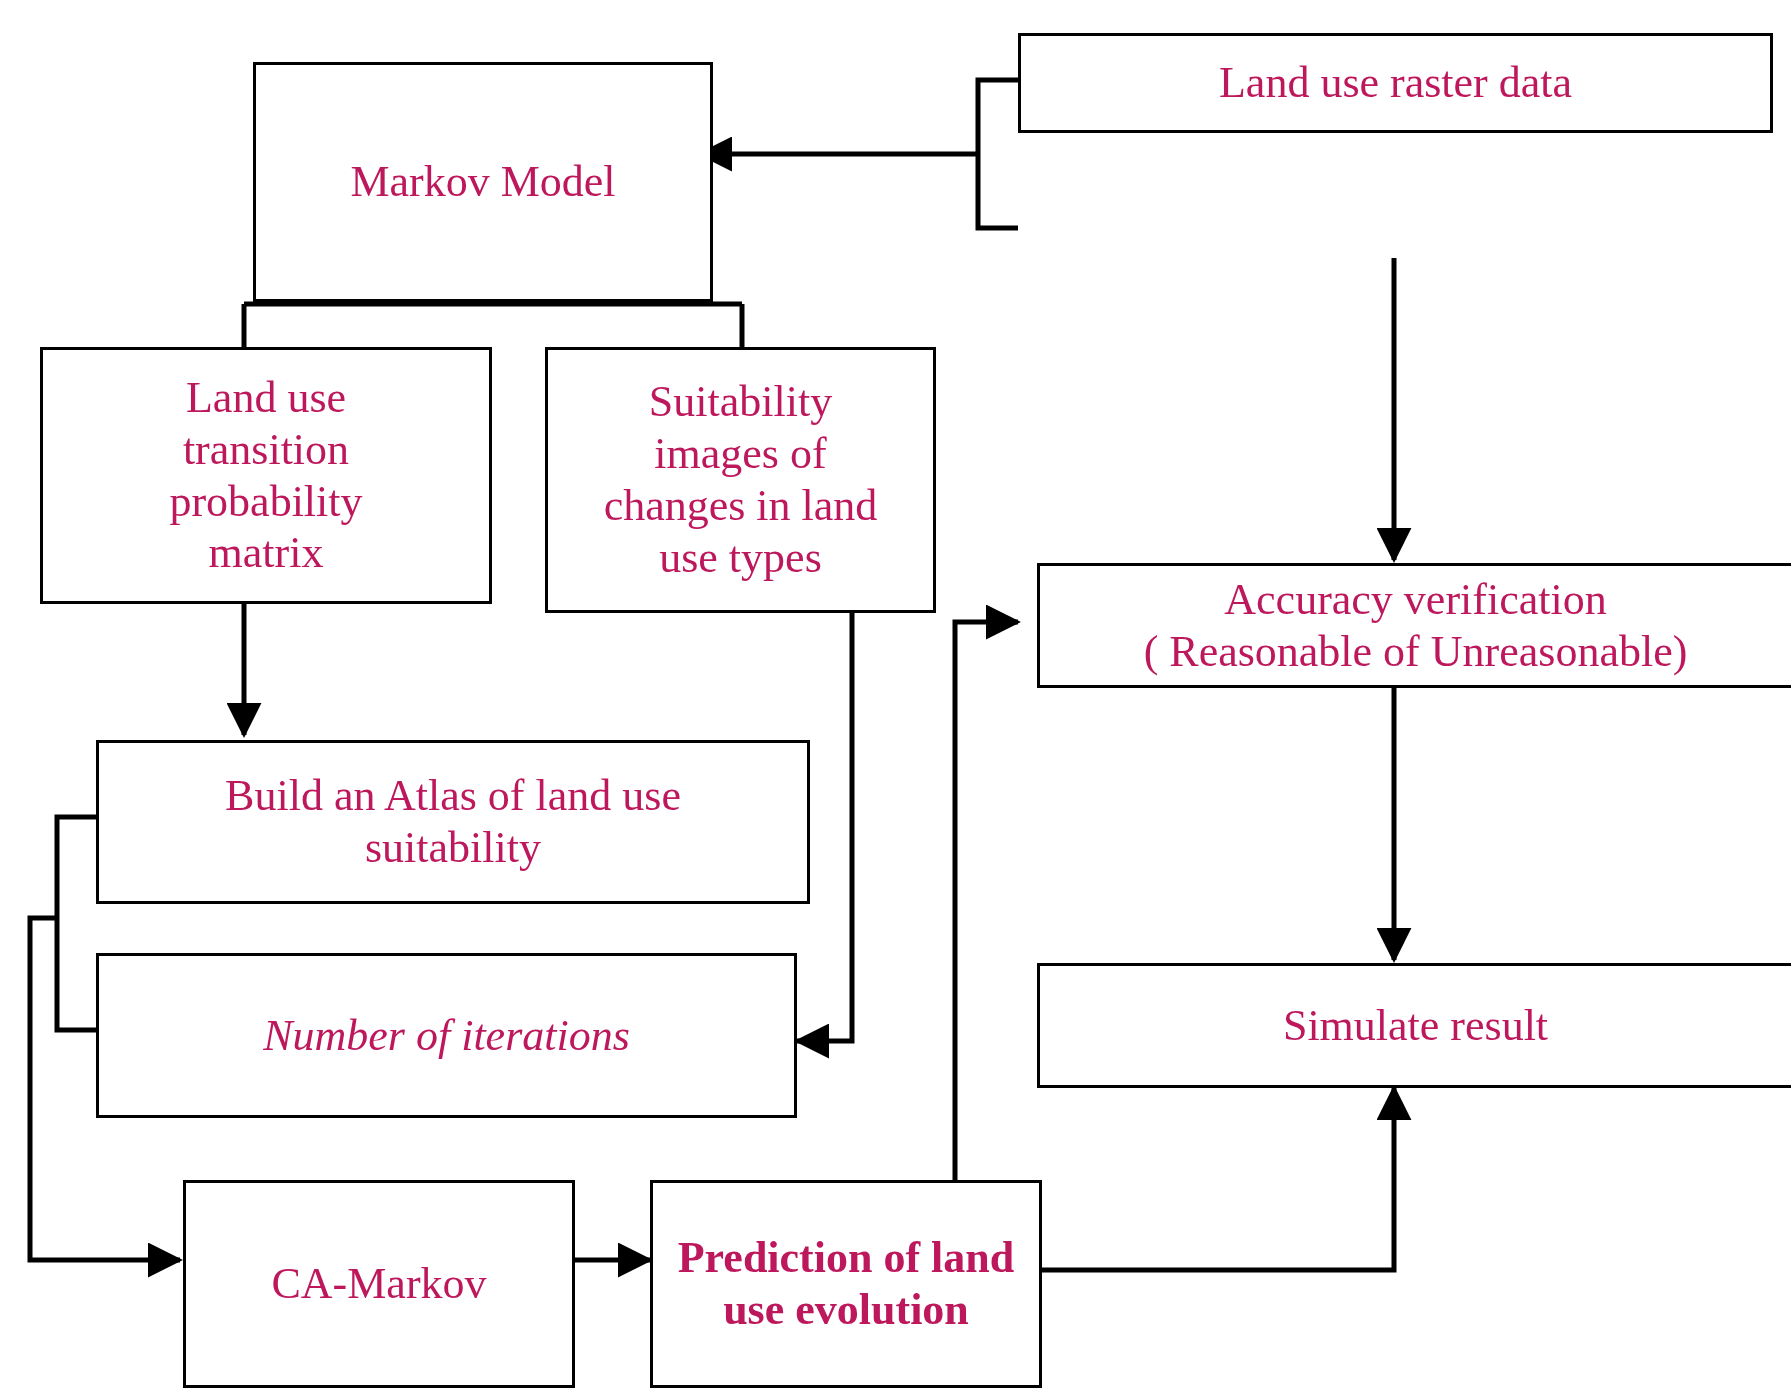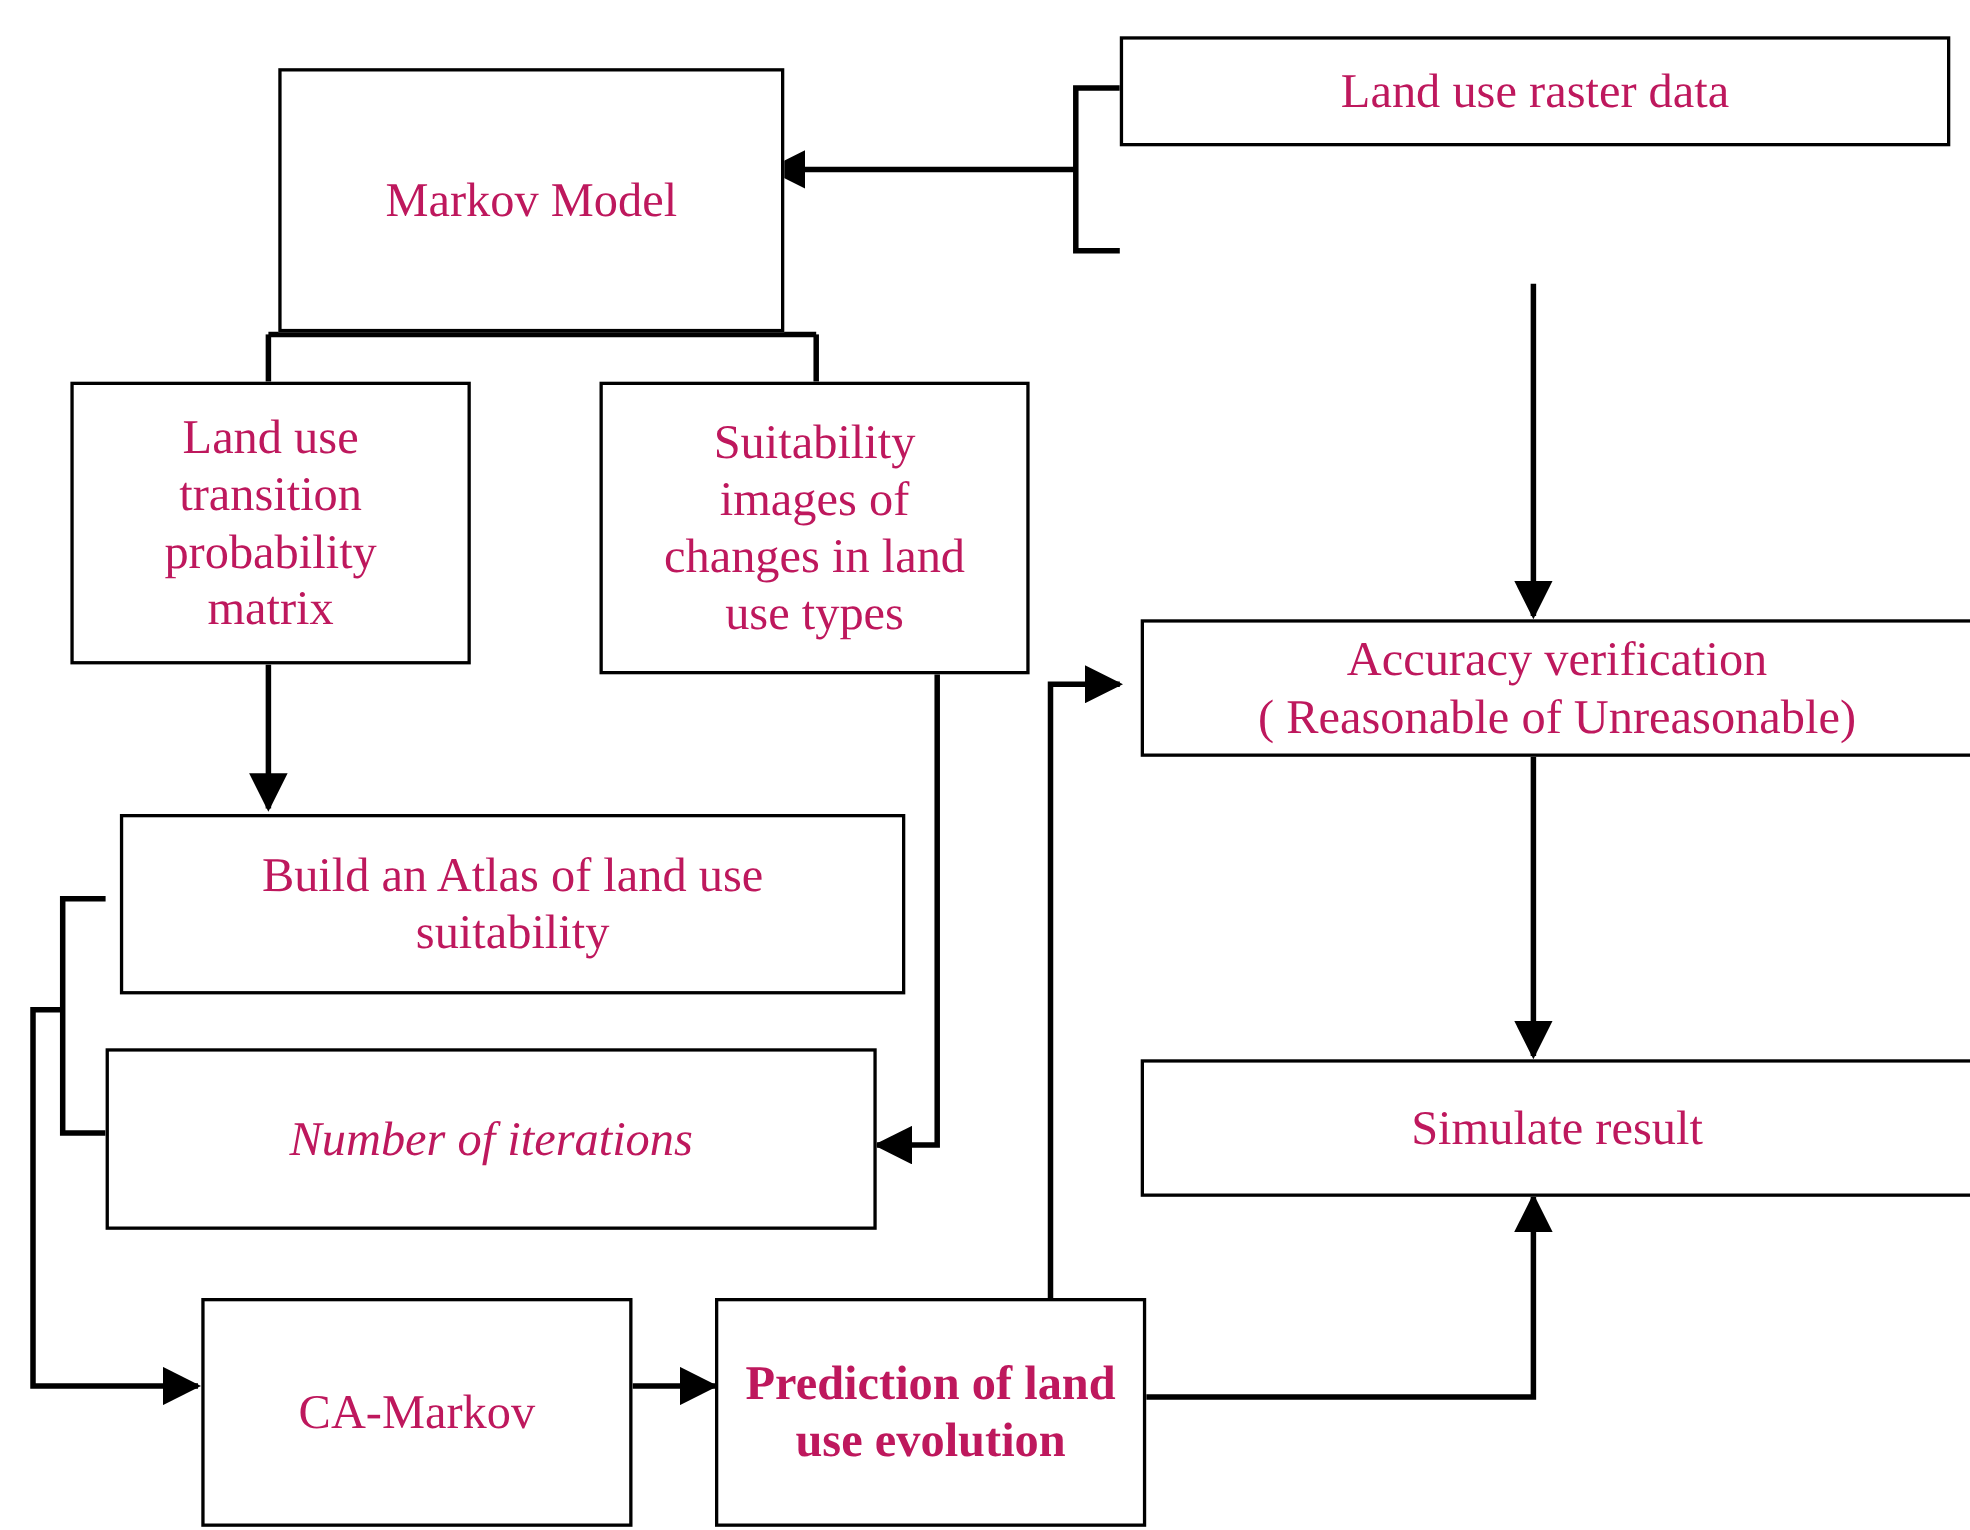--- a/index.html
+++ b/index.html
@@ -86,40 +86,40 @@
 
   <div class="node fs-big" style="left:253px; top:62px; width:460px; height:240px;">
     <span class="label">Markov Model</span>
   </div>
 
   <div class="node fs-big" style="left:1018px; top:33px; width:755px; height:100px;">
     <span class="label">Land use raster data</span>
   </div>
 
 
-  <div class="node fs-big" style="left:64px; top:347px; width:364px; height:257px;">
+  <div class="node fs-big" style="left:40px; top:347px; width:452px; height:257px;">
     <span class="label">Land use
 transition
 probability
 matrix</span>
   </div>
 
   <div class="node fs-big" style="left:545px; top:347px; width:391px; height:266px;">
     <span class="label">Suitability
 images of
 changes in land
 use types</span>
   </div>
 
   <div class="node fs-big" style="left:1037px; top:563px; width:757px; height:125px;">
     <span class="label">Accuracy verification
 ( Reasonable of Unreasonable)</span>
   </div>
 
-  <div class="node fs-big" style="left:96px; top:740px; width:714px; height:164px;margin-left:13px;">
+  <div class="node fs-big" style="left:96px; top:740px; width:714px; height:164px;">
     <span class="label">Build an Atlas of land use
 suitability</span>
   </div>
 
   <div class="node fs-big" style="left:96px; top:953px; width:701px; height:165px;font-style:italic;">
     <span class="label">Number of iterations</span>
   </div>
 
   <div class="node fs-big" style="left:1037px; top:963px; width:757px; height:125px;">
     <span class="label">Simulate result</span>

